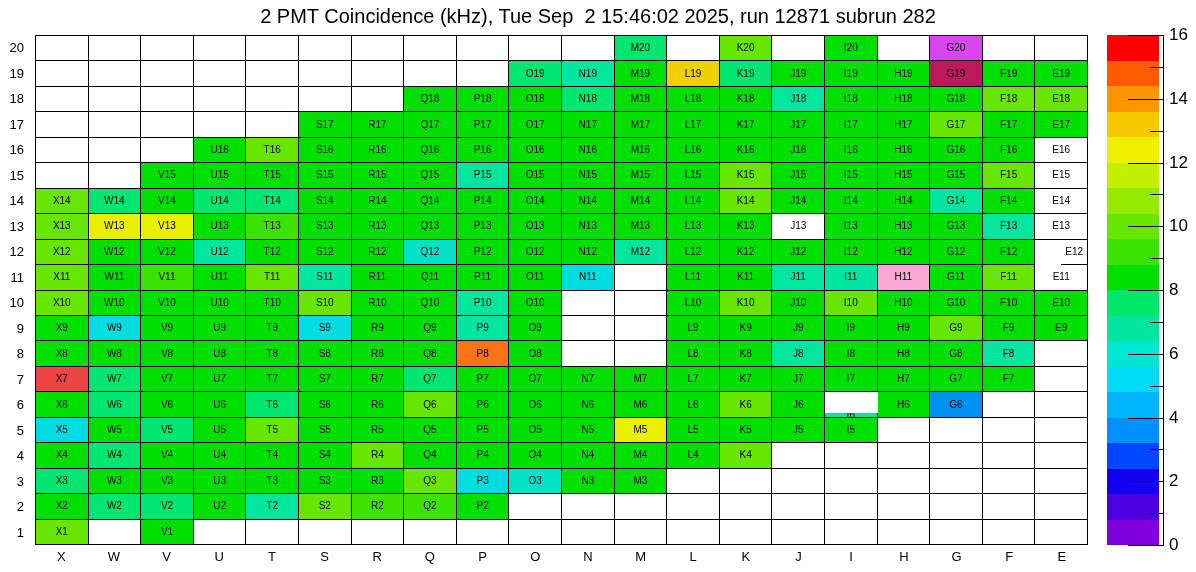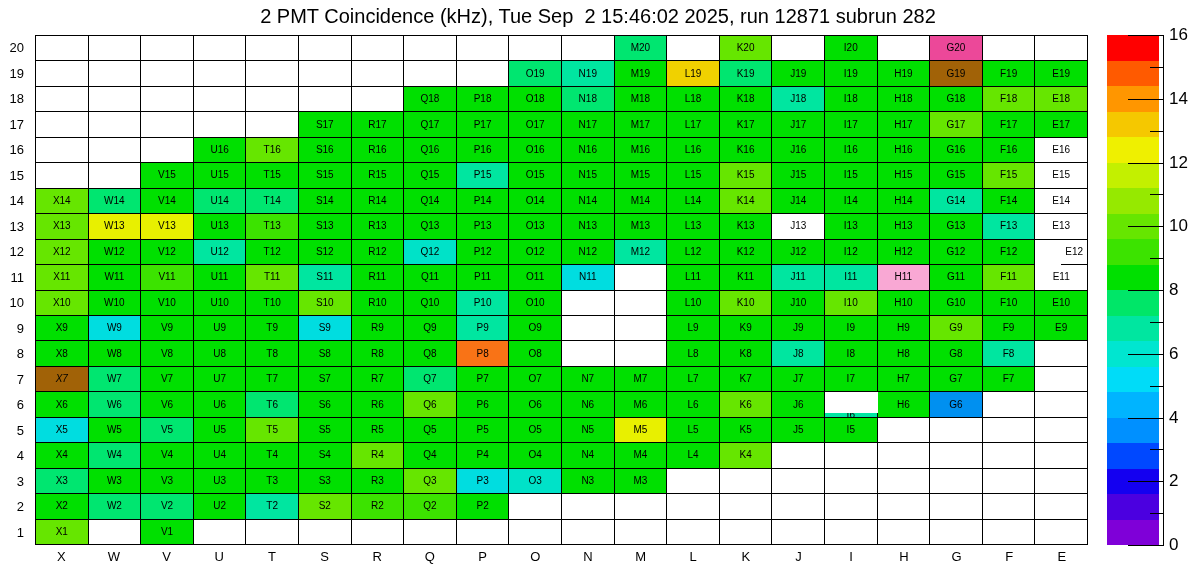--- a/index.html
+++ b/index.html
@@ -82,41 +82,41 @@
     <div class="cell"></div>
     <div class="cell"></div>
     <div class="cell"></div>
     <div class="cell"></div>
     <div class="cell" style="background: rgb(0, 230, 112);">M20</div>
     <div class="cell"></div>
     <div class="cell" style="background: rgb(102, 230, 0);">K20</div>
     <div class="cell"></div>
     <div class="cell" style="background: rgb(0, 224, 0);">I20</div>
     <div class="cell"></div>
-    <div class="cell" style="background: #ec4899;">G20</div>
+    <div class="cell" style="background: #d946ef;">G20</div>
     <div class="cell"></div>
     <div class="cell"></div>
     <div class="cell"></div>
     <div class="cell"></div>
     <div class="cell"></div>
     <div class="cell"></div>
     <div class="cell"></div>
     <div class="cell"></div>
     <div class="cell"></div>
     <div class="cell"></div>
     <div class="cell"></div>
     <div class="cell" style="background: rgb(0, 230, 112);">O19</div>
     <div class="cell" style="background: rgb(0, 230, 160);">N19</div>
     <div class="cell" style="background: rgb(0, 224, 0);">M19</div>
     <div class="cell" style="background: rgb(240, 209, 0);">L19</div>
     <div class="cell" style="background: rgb(0, 230, 112);">K19</div>
     <div class="cell" style="background: rgb(0, 224, 0);">J19</div>
     <div class="cell" style="background: rgb(0, 224, 0);">I19</div>
     <div class="cell" style="background: rgb(0, 224, 0);">H19</div>
-    <div class="cell" style="background: #a16207;">G19</div>
+    <div class="cell" style="background: #be185d;">G19</div>
     <div class="cell" style="background: rgb(0, 224, 0);">F19</div>
     <div class="cell" style="background: rgb(0, 224, 0);">E19</div>
     <div class="cell"></div>
     <div class="cell"></div>
     <div class="cell"></div>
     <div class="cell"></div>
     <div class="cell"></div>
     <div class="cell"></div>
     <div class="cell"></div>
     <div class="cell" style="background: rgb(0, 224, 0);">Q18</div>
@@ -325,21 +325,21 @@
     <div class="cell"></div>
     <div class="cell"></div>
     <div class="cell" style="background: rgb(0, 224, 0);">L8</div>
     <div class="cell" style="background: rgb(0, 224, 0);">K8</div>
     <div class="cell" style="background: rgb(0, 230, 160);">J8</div>
     <div class="cell" style="background: rgb(0, 224, 0);">I8</div>
     <div class="cell" style="background: rgb(0, 224, 0);">H8</div>
     <div class="cell" style="background: rgb(0, 224, 0);">G8</div>
     <div class="cell" style="background: rgb(0, 230, 160);">F8</div>
     <div class="cell"></div>
-    <div class="cell" style="background: #a16207; font-style: italic;">X7</div>
+    <div class="cell" style="background: #ef4444;">X7</div>
     <div class="cell" style="background: rgb(0, 230, 112);">W7</div>
     <div class="cell" style="background: rgb(0, 224, 0);">V7</div>
     <div class="cell" style="background: rgb(0, 224, 0);">U7</div>
     <div class="cell" style="background: rgb(0, 224, 0);">T7</div>
     <div class="cell" style="background: rgb(0, 224, 0);">S7</div>
     <div class="cell" style="background: rgb(0, 224, 0);">R7</div>
     <div class="cell" style="background: rgb(0, 230, 112);">Q7</div>
     <div class="cell" style="background: rgb(0, 224, 0);">P7</div>
     <div class="cell" style="background: rgb(0, 224, 0);">O7</div>
     <div class="cell" style="background: rgb(0, 224, 0);">N7</div>

